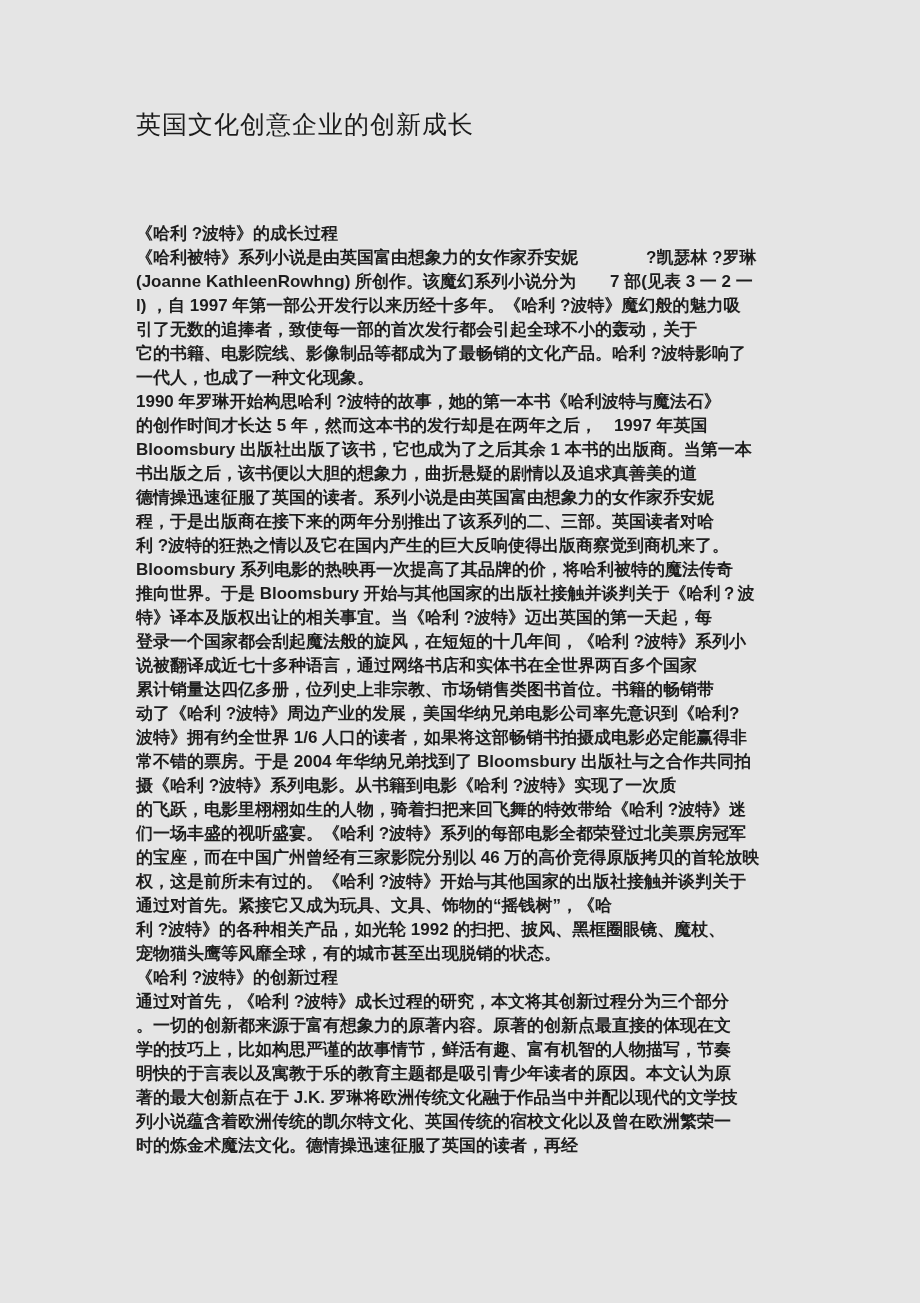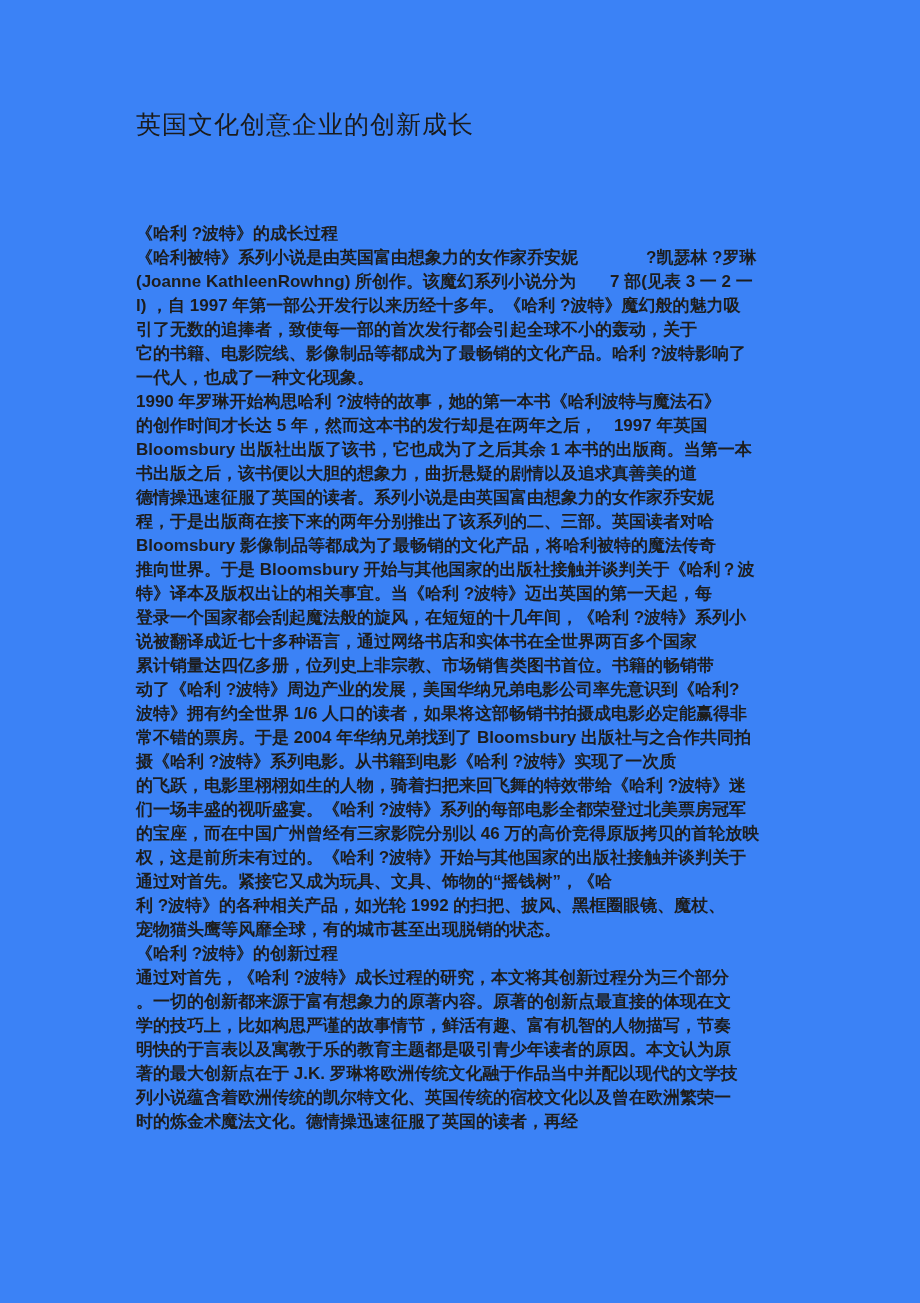--- a/index.html
+++ b/index.html
@@ -4,21 +4,21 @@
 <style>
   html, body {
     margin: 0;
     padding: 0;
     background: #ffffff;
   }
   .page {
     position: relative;
     width: 920px;
     height: 1303px;
-    background: #3b82f6;
+    background: #e5e5e5;
     overflow: hidden;
     font-family: "Liberation Sans", sans-serif;
     color: #1d1d1d;
   }
   .doc-title {
     position: absolute;
     left: 136px;
     top: 108px;
     font-size: 25px;
     font-weight: 400;
@@ -54,21 +54,22 @@
       <div class="text-line">l) ，自 1997 年第一部公开发行以来历经十多年。《哈利 ?波特》魔幻般的魅力吸</div>
       <div class="text-line">引了无数的追捧者，致使每一部的首次发行都会引起全球不小的轰动，关于</div>
       <div class="text-line">它的书籍、电影院线、影像制品等都成为了最畅销的文化产品。哈利 ?波特影响了</div>
       <div class="text-line">一代人，也成了一种文化现象。</div>
       <div class="text-line">1990 年罗琳开始构思哈利 ?波特的故事，她的第一本书《哈利波特与魔法石》</div>
       <div class="text-line">的创作时间才长达 5 年，然而这本书的发行却是在两年之后，　1997 年英国</div>
       <div class="text-line">Bloomsbury 出版社出版了该书，它也成为了之后其余 1 本书的出版商。当第一本</div>
       <div class="text-line">书出版之后，该书便以大胆的想象力，曲折悬疑的剧情以及追求真善美的道</div>
       <div class="text-line">德情操迅速征服了英国的读者。系列小说是由英国富由想象力的女作家乔安妮</div>
       <div class="text-line">程，于是出版商在接下来的两年分别推出了该系列的二、三部。英国读者对哈</div>
-      <div class="text-line">Bloomsbury 影像制品等都成为了最畅销的文化产品，将哈利被特的魔法传奇</div>
+      <div class="text-line">利 ?波特的狂热之情以及它在国内产生的巨大反响使得出版商察觉到商机来了。</div>
+      <div class="text-line">Bloomsbury 系列电影的热映再一次提高了其品牌的价，将哈利被特的魔法传奇</div>
       <div class="text-line">推向世界。于是 Bloomsbury 开始与其他国家的出版社接触并谈判关于《哈利？波</div>
       <div class="text-line">特》译本及版权出让的相关事宜。当《哈利 ?波特》迈出英国的第一天起，每</div>
       <div class="text-line">登录一个国家都会刮起魔法般的旋风，在短短的十几年间，《哈利 ?波特》系列小</div>
       <div class="text-line">说被翻译成近七十多种语言，通过网络书店和实体书在全世界两百多个国家</div>
       <div class="text-line">累计销量达四亿多册，位列史上非宗教、市场销售类图书首位。书籍的畅销带</div>
       <div class="text-line">动了《哈利 ?波特》周边产业的发展，美国华纳兄弟电影公司率先意识到《哈利?</div>
       <div class="text-line">波特》拥有约全世界 1/6 人口的读者，如果将这部畅销书拍摄成电影必定能赢得非</div>
       <div class="text-line">常不错的票房。于是 2004 年华纳兄弟找到了 Bloomsbury 出版社与之合作共同拍</div>
       <div class="text-line">摄《哈利 ?波特》系列电影。从书籍到电影《哈利 ?波特》实现了一次质</div>
       <div class="text-line">的飞跃，电影里栩栩如生的人物，骑着扫把来回飞舞的特效带给《哈利 ?波特》迷</div>

